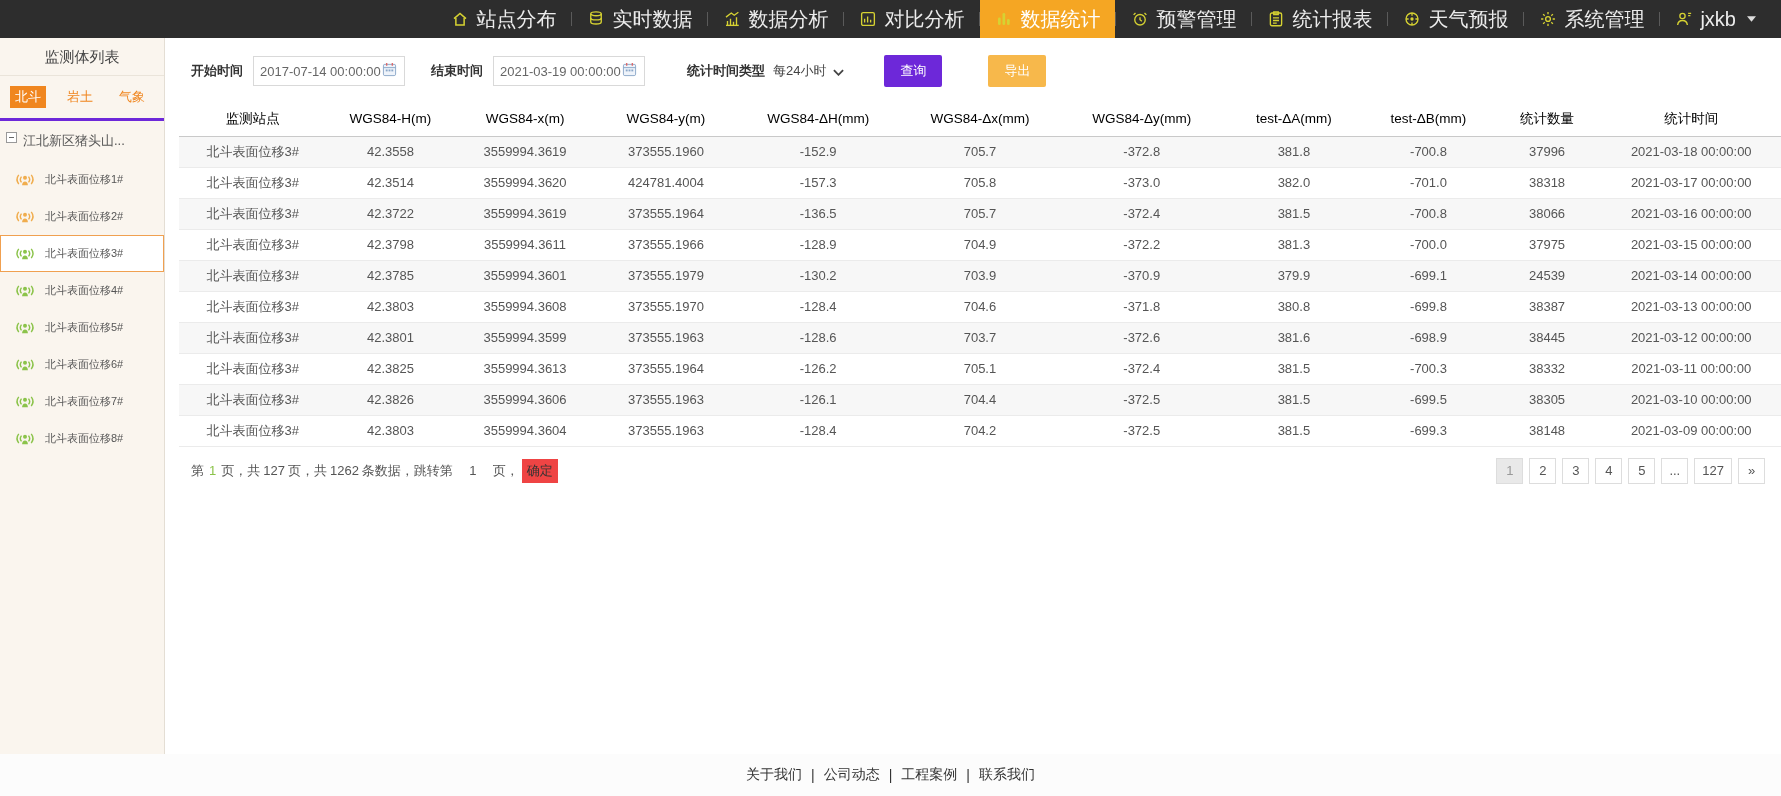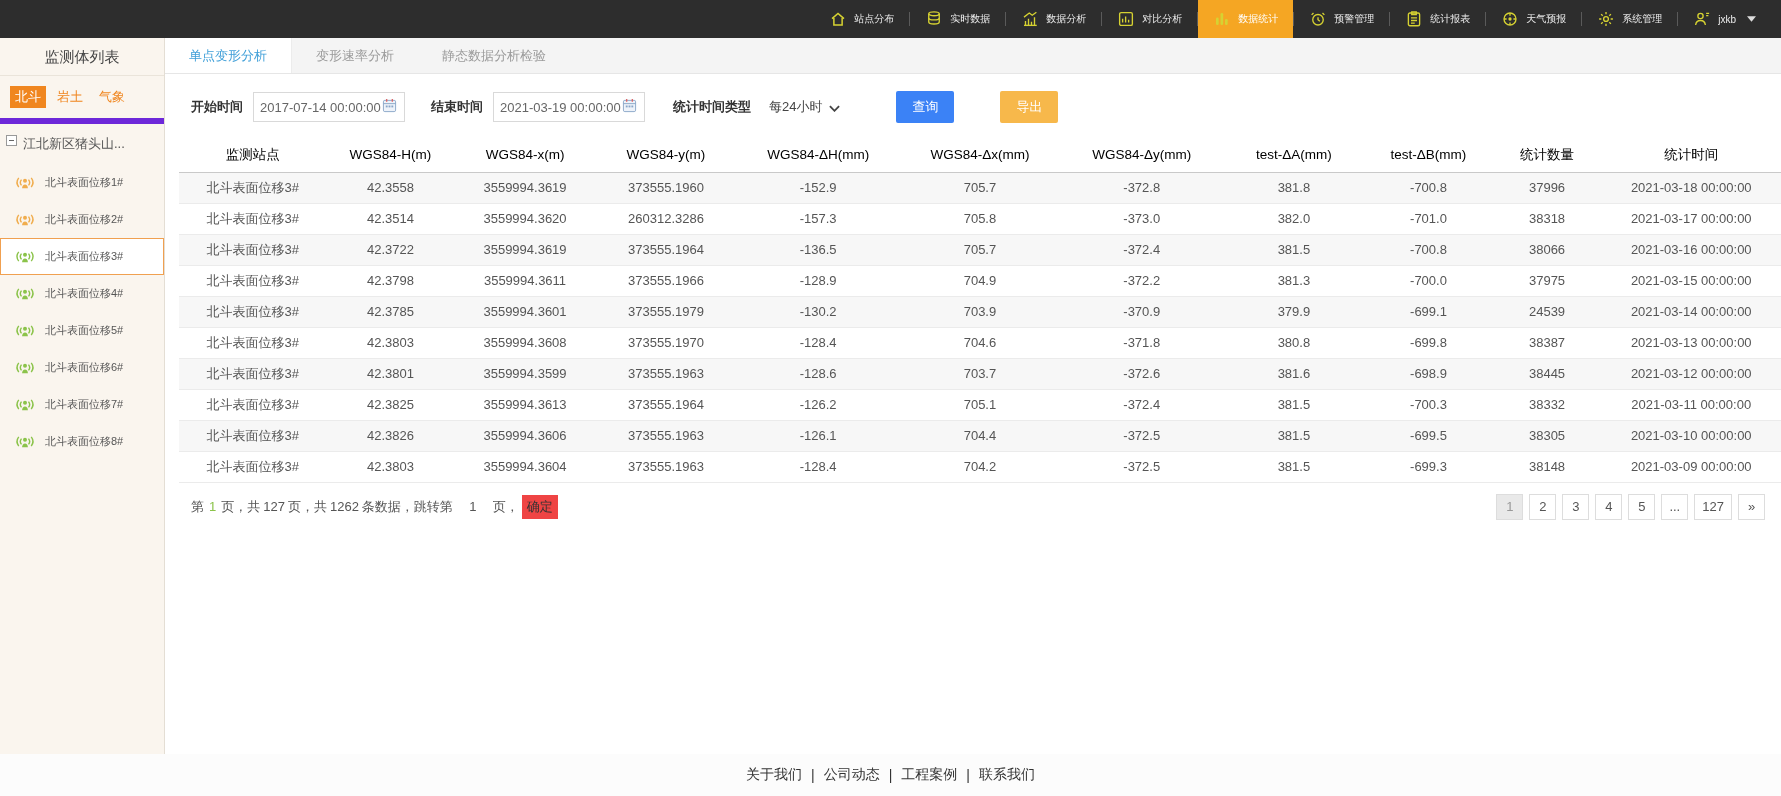--- a/index.html
+++ b/index.html
@@ -1,31 +1,31 @@
 <!DOCTYPE html>
 <html><head>
 <meta charset="utf-8">
 <style>
 *{margin:0;padding:0;box-sizing:border-box}
 html,body{width:1781px;height:796px}
 body{font-family:"Liberation Sans","DejaVu Sans",sans-serif;font-size:13px;color:#555;background:#fff;overflow:hidden}
 
 
 .topnav{height:38px;background:#2d2d2d;display:flex;align-items:stretch;justify-content:flex-end;padding-right:10px}
-.nav-item{display:flex;align-items:center;gap:7px;padding:0 15px;color:#ececec;font-size:10px;cursor:pointer;white-space:nowrap}
+.nav-item{display:flex;align-items:center;gap:7px;padding:0 15px;color:#ececec;font-size:20px;cursor:pointer;white-space:nowrap}
 .nav-item.active{background:#f5a623;color:#fff}
 .nav-sep{width:1px;height:14px;background:#5a5a5a;align-self:center}
 .nav-icon{display:inline-flex;align-items:center}
 .user-caret{margin-left:4px;display:inline-flex}
 
 
 .layout{display:flex;height:716px}
 .sidebar{width:165px;background:#faf5ee;border-right:1px solid #e4ded4;display:flex;flex-direction:column;flex:none}
 .sidebar-title{height:38px;line-height:38px;text-align:center;font-size:15px;color:#444;border-bottom:1px solid #eae4da}
-.sidebar-tabs{display:flex;align-items:center;gap:6px;padding:10px 10px;border-bottom:6px solid #6d28d9}
+.sidebar-tabs{display:flex;align-items:center;gap:16px;padding:10px 10px;border-bottom:3px solid #6d28d9}
 .stab{font-size:13px;color:#f0861f;padding:2px 5px;cursor:pointer}
 .stab.active{background:#f0861f;color:#fff}
 .tree-root{padding:11px 6px;color:#555;font-size:13px;display:flex;gap:6px;align-items:flex-start;cursor:pointer;white-space:nowrap;overflow:hidden}
 .minus-box{width:11px;height:11px;border:1px solid #999;background:#fff;position:relative;flex:none}
 .minus-box::after{content:"";position:absolute;left:2px;right:2px;top:4px;height:1px;background:#666}
 .sidebar-item{height:37px;display:flex;align-items:center;gap:9px;padding-left:13px;cursor:pointer;border:1px solid transparent}
 .sidebar-item.selected{background:#fff;border-color:#f0a050}
 .sig{display:inline-flex;flex:none}
 .sig.warn{color:#f0ad4e}
 .sig.ok{color:#8bc34a}
@@ -34,24 +34,24 @@
 
 .content{flex:1;display:flex;flex-direction:column;background:#fff;min-width:0}
 .tabbar{height:36px;background:#f4f4f4;border-bottom:1px solid #e6e6e6;display:flex;flex:none}
 .ctab{padding:0 24px;display:flex;align-items:center;color:#9a9a9a;font-size:13px;cursor:pointer}
 .ctab.active{background:#fff;color:#3f9fd8;border-right:1px solid #ececec}
 
 .filters{display:flex;align-items:center;padding:17px 0 15px 26px;flex:none}
 .flabel{font-weight:bold;color:#333;font-size:13px;white-space:nowrap}
 .datebox{width:152px;height:30px;border:1px solid #d9d9d9;display:flex;align-items:center;padding:0 6px;background:#fff;margin:0 26px 0 10px}
 .datebox input{border:none;outline:none;width:122px;font-size:13px;color:#666;font-family:inherit;background:transparent}
-.selwrap{display:flex;align-items:center;gap:18px;margin:0 0 0 2px}
+.selwrap{display:flex;align-items:center;gap:8px;margin:0 0 0 16px}
 .selvalue{color:#444;font-size:13px;cursor:pointer;display:flex;align-items:center;gap:7px}
 .btn{height:32px;width:58px;border:none;font-size:13px;cursor:pointer;border-radius:2px;font-family:inherit}
-.btn-query{background:#3b82f6;color:#fff;margin-left:56px}
+.btn-query{background:#6d28d9;color:#fff;margin-left:40px}
 .btn-export{background:#f7b84b;color:#fff;margin-left:46px}
 
 
 table{border-collapse:collapse;margin-left:14px;width:calc(100% - 14px);table-layout:fixed;flex:none}
 thead th{height:34px;font-weight:normal;color:#000000;font-size:13.5px;border-bottom:1px solid #c9c9c9;white-space:nowrap}
 tbody td{height:31px;text-align:center;font-size:13px;color:#555;border-bottom:1px solid #ebebeb;white-space:nowrap}
 tbody tr:nth-child(odd){background:#f7f7f7}
 
 
 .pgrow{display:flex;align-items:center;padding:11px 16px 0 26px;flex:none}
@@ -315,25 +315,20 @@
             <circle cx="13" cy="7" r="2.4" fill="currentColor"></circle>
             <path d="M9.5 16c0-3 1.6-4.6 3.5-4.6s3.5 1.6 3.5 4.6z" fill="currentColor"></path>
           </svg>
         </span>
       <span class="sidebar-item-label">北斗表面位移8#</span>
     </div>
   </div>
 
   <div class="content">
 
-    <div class="tabbar">
-      <div class="ctab active">单点变形分析</div>
-      <div class="ctab">变形速率分析</div>
-      <div class="ctab">静态数据分析检验</div>
-    </div>
 
     <div class="filters">
       <span class="flabel">开始时间</span>
       <span class="datebox">
         <input value="2017-07-14 00:00:00" style="">
         <span><svg viewBox="0 0 16 16" width="15" height="15">
               <rect x="1.5" y="2.5" width="13" height="12" rx="1.5" fill="#eef3fa" stroke="#8aa6c8"></rect>
               <path d="M1.5 6h13" stroke="#8aa6c8"></path>
               <path d="M5 1v3M11 1v3" stroke="#d66" stroke-width="1.4"></path>
               <rect x="4" y="8" width="2" height="2" fill="#8aa6c8"></rect>
@@ -406,21 +401,21 @@
             <td>-372.8</td>
             <td>381.8</td>
             <td>-700.8</td>
             <td>37996</td>
             <td>2021-03-18 00:00:00</td>
           </tr>
         <tr>
             <td>北斗表面位移3#</td>
             <td>42.3514</td>
             <td>3559994.3620</td>
-            <td>260312.3286</td>
+            <td>424781.4004</td>
             <td>-157.3</td>
             <td>705.8</td>
             <td>-373.0</td>
             <td>382.0</td>
             <td>-701.0</td>
             <td>38318</td>
             <td>2021-03-17 00:00:00</td>
           </tr>
         <tr>
             <td>北斗表面位移3#</td>

